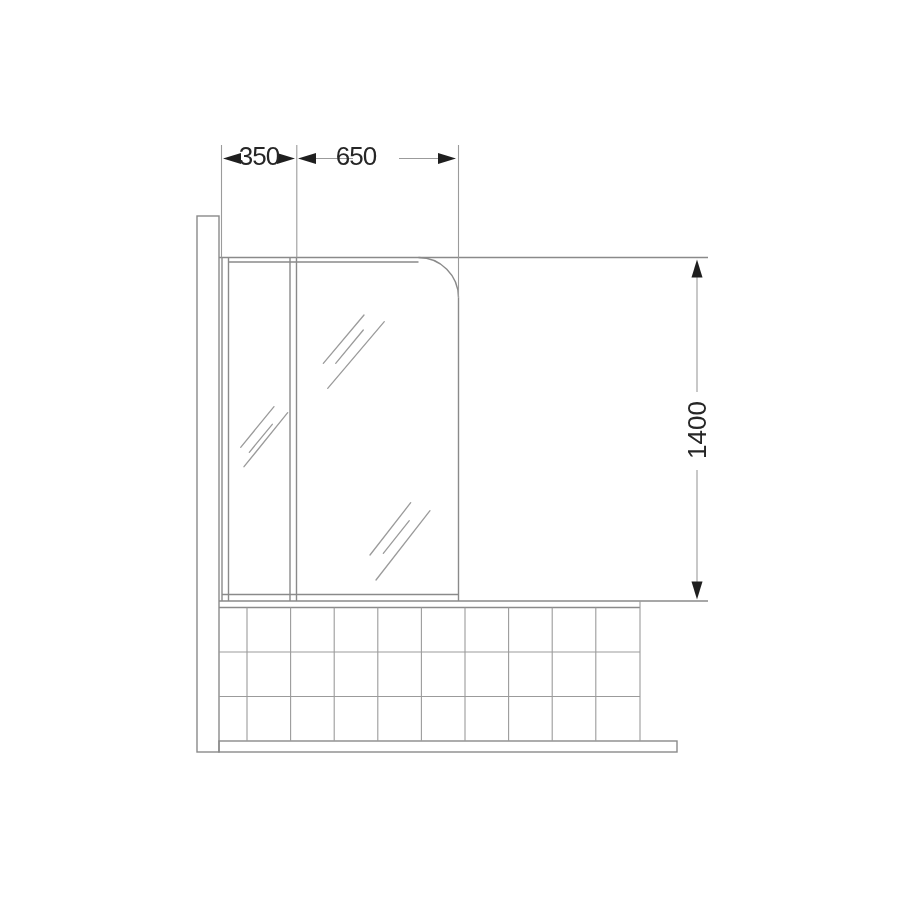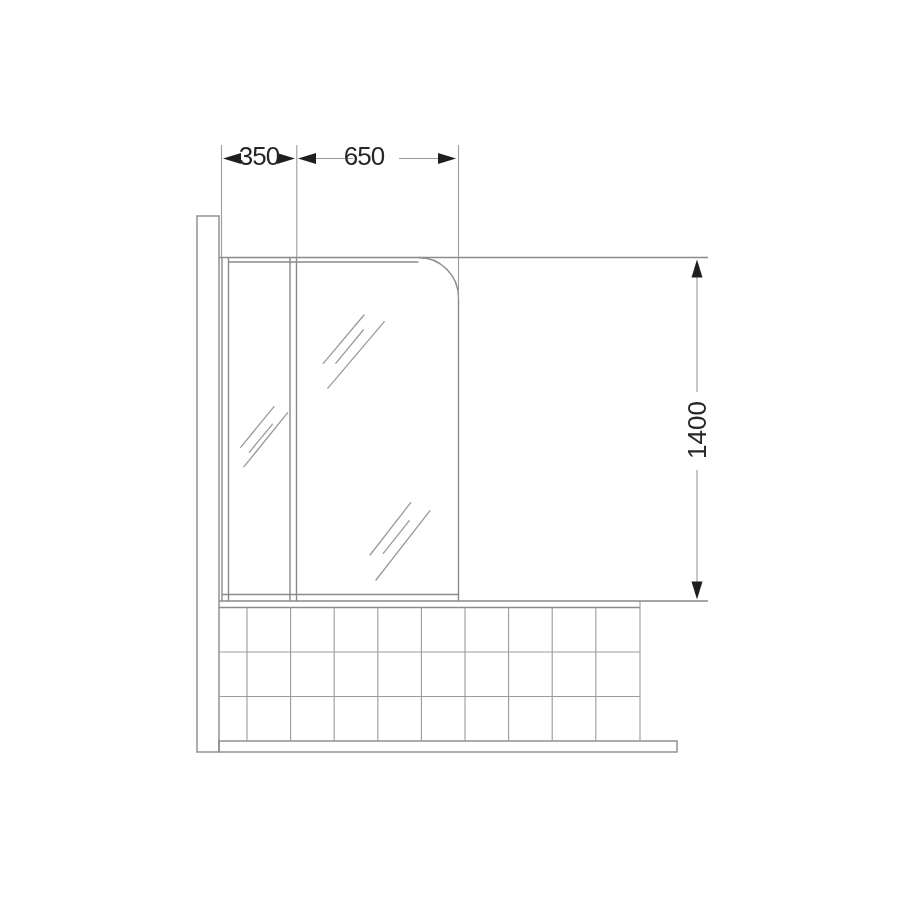--- a/index.html
+++ b/index.html
@@ -135,16 +135,16 @@
     <g>
       <line class="dim" x1="697" y1="277" x2="697" y2="392"></line>
       <line class="dim" x1="697" y1="470" x2="697" y2="582"></line>
       <path class="arrow" d="M697,259.5 L691.5,277.5 L702.5,277.5 Z"></path>
       <path class="arrow" d="M697,599.5 L691.5,581.5 L702.5,581.5 Z"></path>
     </g>
   </svg>
 
   <div class="dim-label" style="left:259px; top:158px;">350</div>
 
-  <div class="dim-label" style="left:364px; top:158px;">650</div>
+  <div class="dim-label" style="left:356px; top:158px;">650</div>
 
   <div class="dim-label vertical" style="left:697px; top:430px;">1400</div>
 </div>
 
 </body></html>

